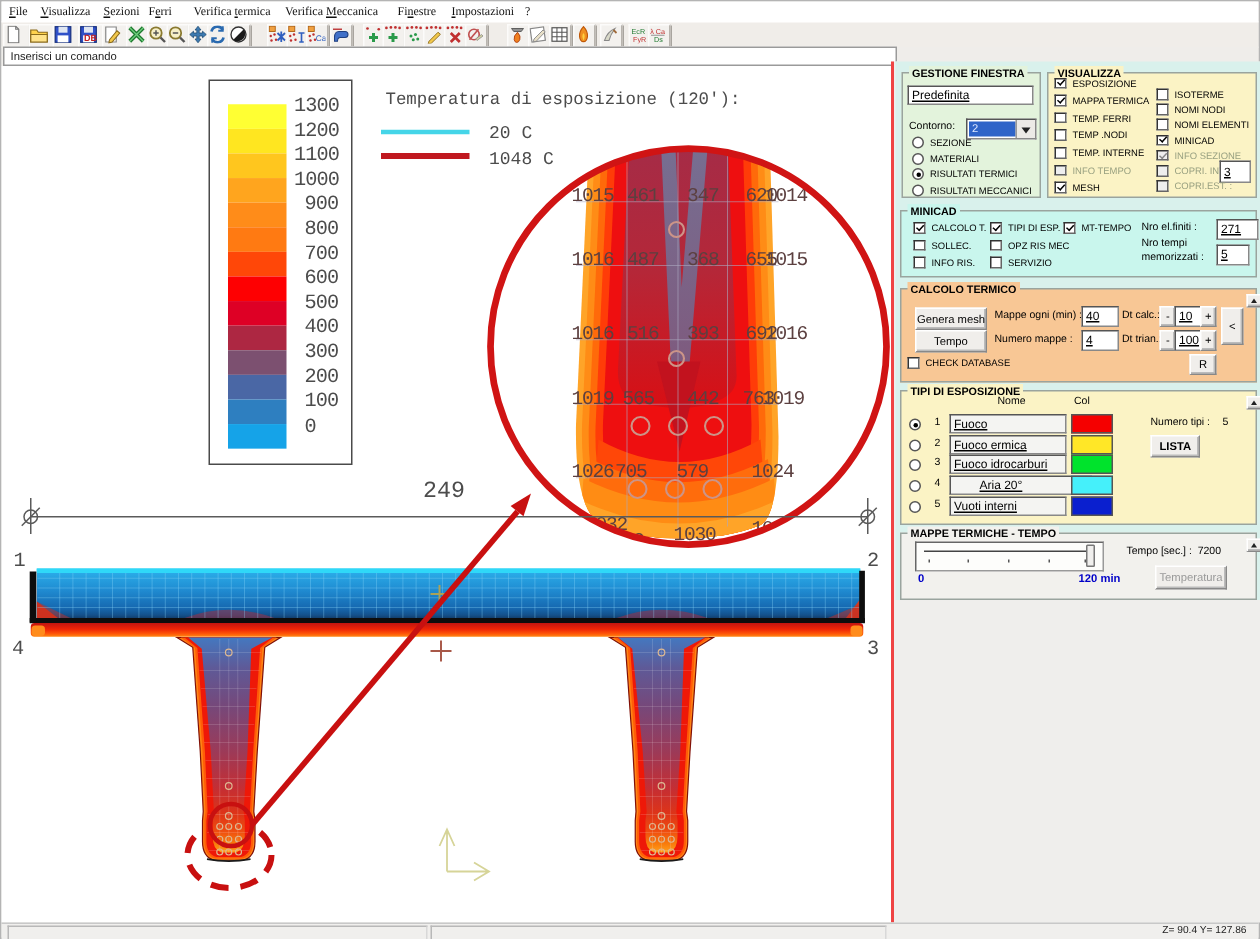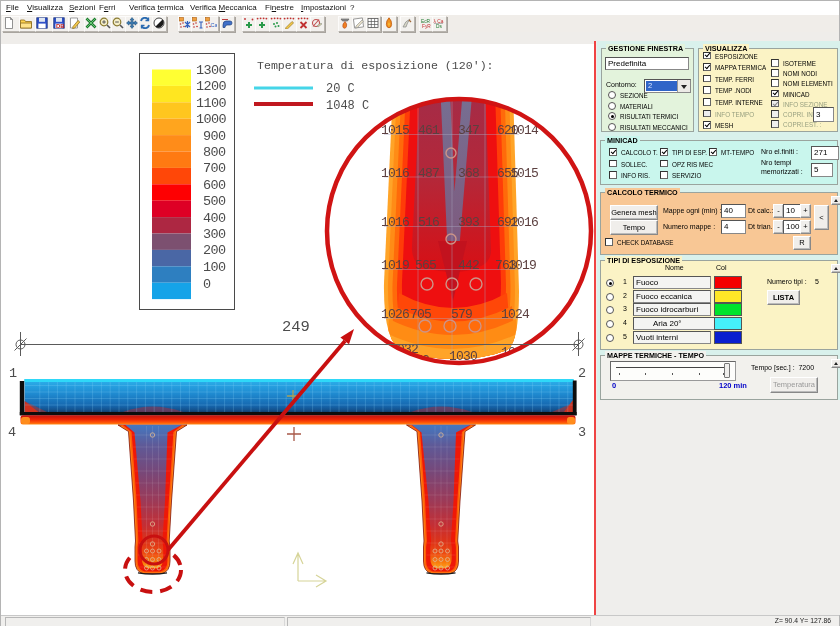--- a/index.html
+++ b/index.html
@@ -1,40 +1,40 @@
 <!DOCTYPE html>
 <html><head>
 <meta charset="utf-8">
 <style>
 html,body{margin:0;padding:0;}
 body{width:840px;height:626px;overflow:hidden;font-family:"Liberation Sans",sans-serif;}
 #app{position:relative;width:838px;height:624px;border:1px solid #b4b4b4;background:#efedea;}
 #menubar{position:absolute;left:0;top:0;width:838px;height:13px;background:#fff;font-size:8px;color:#111;}
-#menubar span{position:absolute;top:2px;}
+#menubar span{position:absolute;top:2px;font-family:Liberation Serif, serif;}
 #menubar u{text-decoration:underline;}
 #toolbar{position:absolute;left:0;top:13px;width:838px;height:17px;background:#f0ede9;border-top:1px solid #fff;}
 .tb{position:absolute;top:1px;height:14px;background:#f3f1ee;border:1px solid #b8b4ae;border-top-color:#fcfbfa;border-left-color:#fcfbfa;box-shadow:1px 1px 0 #a8a49e;}
 .tb svg{position:absolute;left:0;top:0;}
 #cmdbar{position:absolute;left:0;top:30px;width:838px;height:13px;background:#efedea;}
 #cmdinput{position:absolute;left:1px;top:0;width:590px;height:11px;background:#fff;border:1px solid #9a9a9a;font-size:7.5px;color:#222;padding-left:4px;line-height:11px;}
 #canvas{position:absolute;left:0;top:43px;width:593px;height:571px;background:#fff;}
 #rpanel{position:absolute;left:593px;top:40px;width:245px;height:574px;background:#efeeec;border-left:2px solid #ef4444;}
 #rpanel .cyanarea{position:absolute;left:1px;top:0;width:244px;height:359px;background:#d9f1ec;}
 .grp{position:absolute;border:1px solid #9aa49e;}
 .grp .ttl{position:absolute;top:-5px;left:4px;font-size:7.2px;font-weight:bold;color:#000;padding:0 2px;white-space:nowrap;}
 .cb{position:absolute;box-sizing:border-box;width:7.5px;height:7.5px;background:#fff;border:1px solid #666;border-top-color:#333;border-left-color:#333;}
 .cb.c::after{content:'';position:absolute;left:0.6px;top:0.8px;width:3.6px;height:2px;border-left:1.4px solid #000;border-bottom:1.4px solid #000;transform:rotate(-48deg);}
 .cb.dis{background:#eee;}
 .cb.dis.c::after{border-color:#888;}
 .rd{position:absolute;box-sizing:border-box;width:8px;height:8px;background:#fff;border:1px solid #555;border-radius:50%;}
 .rd.s::after{content:'';position:absolute;left:1.5px;top:1.5px;width:3px;height:3px;background:#000;border-radius:50%;}
 .lbl{position:absolute;font-size:6.3px;color:#000;white-space:nowrap;}
 .lbl2{position:absolute;font-size:7px;color:#000;white-space:nowrap;}
 .dis2{color:#98a080;}
-.fld{position:absolute;background:#fff;border:1px solid #888;border-top-color:#555;border-left-color:#555;font-size:8px;color:#000;}
+.fld{position:absolute;background:#fff;border:1px solid #888;border-top-color:#555;border-left-color:#555;font-size:8px;color:#000;text-decoration:underline;}
 .btn{position:absolute;background:#f0eeeb;border:1px solid #888;border-top-color:#fff;border-left-color:#fff;box-shadow:inset -1px -1px 0 #bbb;font-size:7.5px;color:#000;text-align:center;}
 #statusbar{position:absolute;left:0;top:614px;width:838px;height:10px;background:#f0efed;border-top:1px solid #c8c8c8;}
 .stbox{position:absolute;top:1px;height:9px;background:#f0efed;border:1px solid #d8d8d8;border-top-color:#b8b8b8;border-left-color:#b8b8b8;}
 </style>
 </head>
 <body>
 <div id="app">
   <div id="menubar">
     <span style="left:5px"><u>F</u>ile</span>
     <span style="left:26px"><u>V</u>isualizza</span>
@@ -264,20 +264,23 @@
         </svg>
       </div>
     <div class="tb" style="left:431px;width:12.5px;">
         <svg width="12" height="12" viewBox="0 0 12 12">
           <text x="0.5" y="5.5" font-size="4.8" fill="#c03030" font-family="Liberation Sans">λ Ca</text>
           <text x="3" y="11" font-size="4.8" fill="#207a30" font-family="Liberation Sans">Ds</text>
           <path d="M1,6.5 h9" stroke="#555" stroke-width="0.4"></path>
         </svg>
       </div>
   </div>
+  <div id="cmdbar">
+      <div id="cmdinput">Inserisci un comando</div>
+    </div>
   <div id="canvas">
   <svg width="593" height="571" viewBox="0 43 593 571">
     <defs>
       <linearGradient id="flg" x1="0" y1="0" x2="0" y2="1">
         <stop offset="0" stop-color="#38d0f0"></stop>
         <stop offset="0.08" stop-color="#2aabe8"></stop>
         <stop offset="0.45" stop-color="#1f8ad0"></stop>
         <stop offset="0.8" stop-color="#1668b0"></stop>
         <stop offset="0.94" stop-color="#14518c"></stop>
         <stop offset="1" stop-color="#123f6e"></stop>
@@ -659,21 +662,21 @@
     <div class="grp" style="left:4px;top:219px;width:236px;height:88px;background:#fbf3c5;">
       <div class="ttl" style="background:#fbf3c5;">TIPI DI ESPOSIZIONE</div>
       <div class="lbl2" style="left:64px;top:3px;">Nome</div>
       <div class="lbl2" style="left:115px;top:3px;">Col</div>
       <div class="rd s" style="left:5px;top:18px;"></div>
         <div class="lbl2" style="left:22px;top:17px;">1</div>
       <div class="fld" style="left:32px;top:15px;width:74px;height:11px;line-height:11px;padding-left:2px;background:#f4f4f2;">Fuoco</div>
       <div style="position:absolute;left:113px;top:15px;width:26px;height:11px;background:#f50000;border:1px solid #555;"></div>
       <div class="rd" style="left:5px;top:31.7px;"></div>
         <div class="lbl2" style="left:22px;top:30.7px;">2</div>
-      <div class="fld" style="left:32px;top:28.7px;width:74px;height:11px;line-height:11px;padding-left:2px;background:#f4f4f2;">Fuoco eccanica</div>
+      <div class="fld" style="left:32px;top:28.7px;width:74px;height:11px;line-height:11px;padding-left:2px;background:#f4f4f2;">Fuoco ermica</div>
       <div style="position:absolute;left:113px;top:28.7px;width:26px;height:11px;background:#ffe727;border:1px solid #555;"></div>
       <div class="rd" style="left:5px;top:45.4px;"></div>
         <div class="lbl2" style="left:22px;top:44.4px;">3</div>
       <div class="fld" style="left:32px;top:42.4px;width:74px;height:11px;line-height:11px;padding-left:2px;background:#f4f4f2;">Fuoco idrocarburi</div>
       <div style="position:absolute;left:113px;top:42.4px;width:26px;height:11px;background:#00e32c;border:1px solid #555;"></div>
       <div class="rd" style="left:5px;top:59.1px;"></div>
         <div class="lbl2" style="left:22px;top:58.1px;">4</div>
       <div class="fld" style="left:32px;top:56.1px;width:74px;height:11px;line-height:11px;padding-left:19px;background:#f4f4f2;">Aria 20°</div>
       <div style="position:absolute;left:113px;top:56.1px;width:26px;height:11px;background:#45f0fa;border:1px solid #555;"></div>
       <div class="rd" style="left:5px;top:72.8px;"></div>

